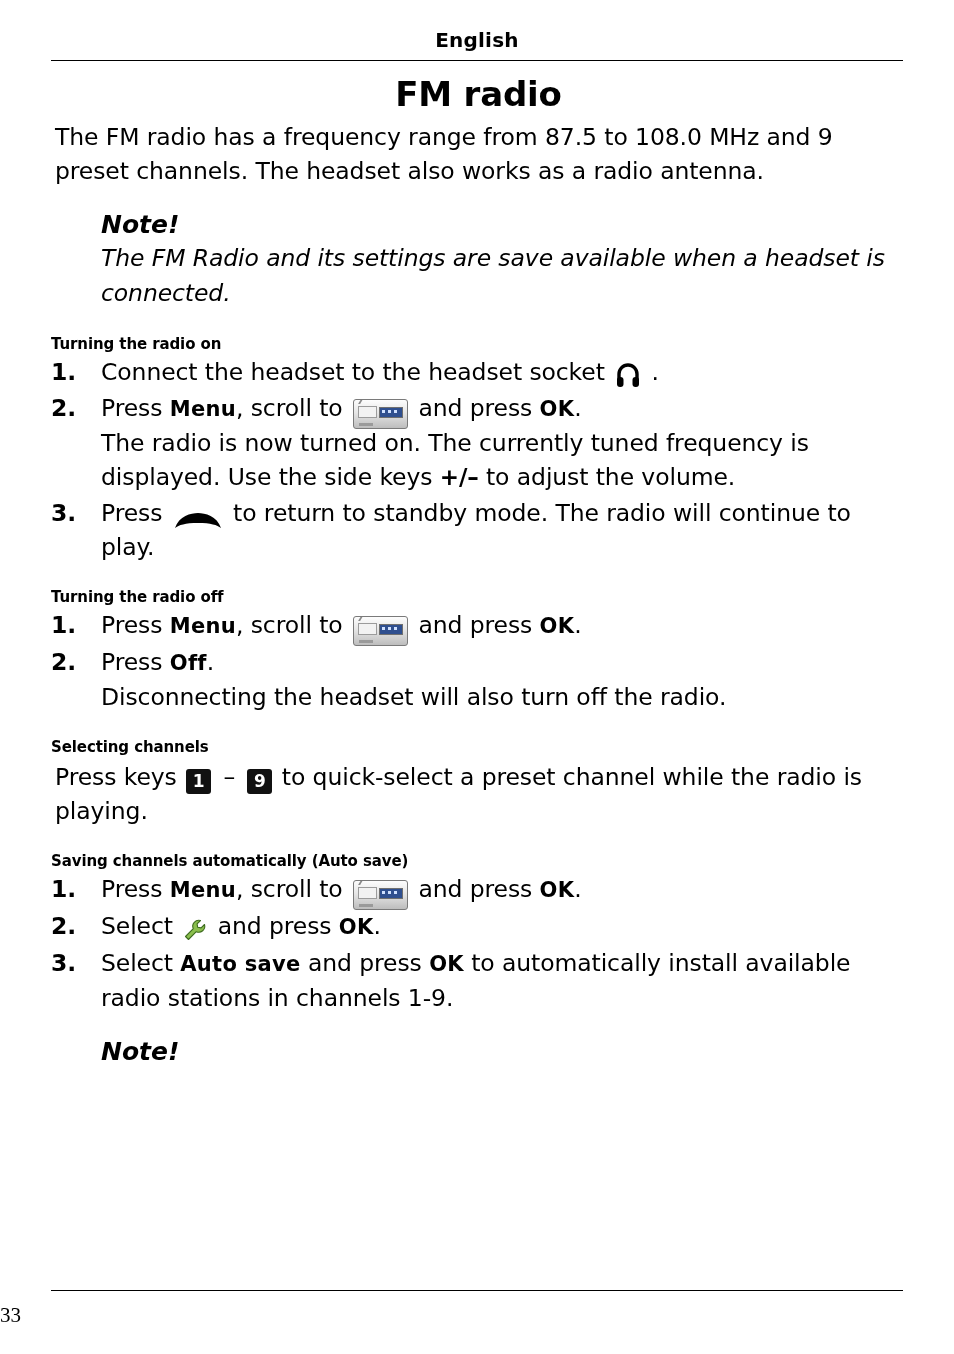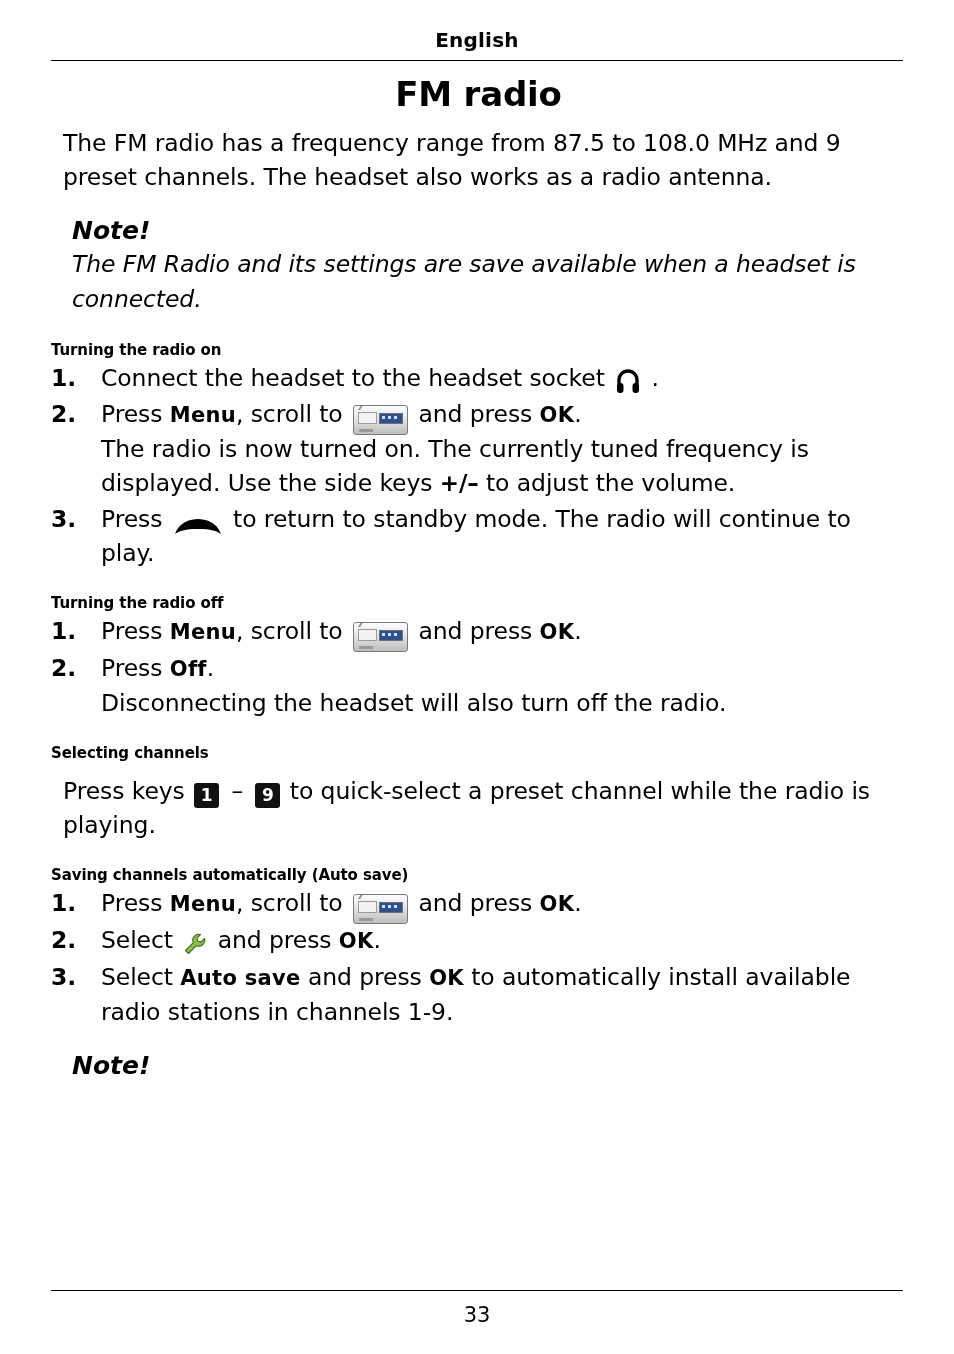--- a/index.html
+++ b/index.html
@@ -45,45 +45,45 @@
     top: 1290px;
     width: 852px;
     height: 1px;
     background: #000000;
   }
   .footer-text {
     position: absolute;
     left: 0;
     top: 1303px;
     width: 954px;
-    text-align: center;
     font-size: 21px;
+    font-family: Liberation Serif, serif;
   }
   .content {
     position: absolute;
     left: 51px;
     top: 74px;
     width: 855px;
   }
   h1.title {
     font-size: 34px;
     font-weight: bold;
     margin: 0 0 6px 0;
     letter-spacing: -0.2px;
     text-align: center;
   }
   p.body {
     font-size: 23.5px;
     line-height: 34px;
-    margin: 12px;
+    margin: 4px;
     letter-spacing: -0.1px;
   }
   .note-block {
     margin-top: 22px;
-    margin-left: 21px;
+    margin-left: 50px;
   }
   .note-title {
     font-size: 25px;
     font-weight: bold;
     font-style: italic;
     margin: 0 0 2px 0;
   }
   .note-body {
     font-size: 23.5px;
     font-style: italic;

